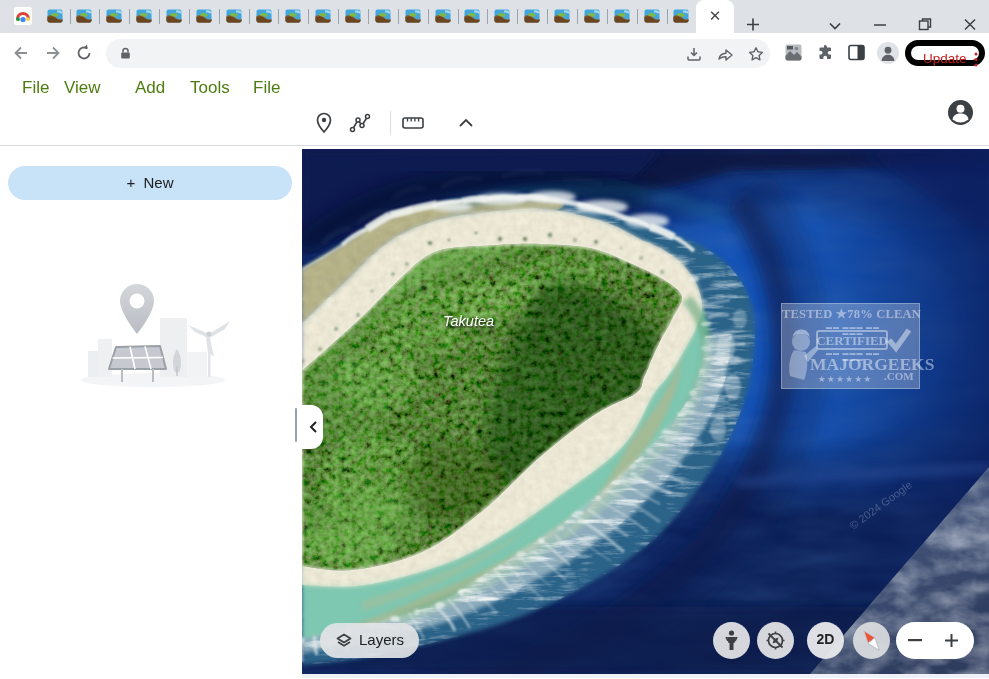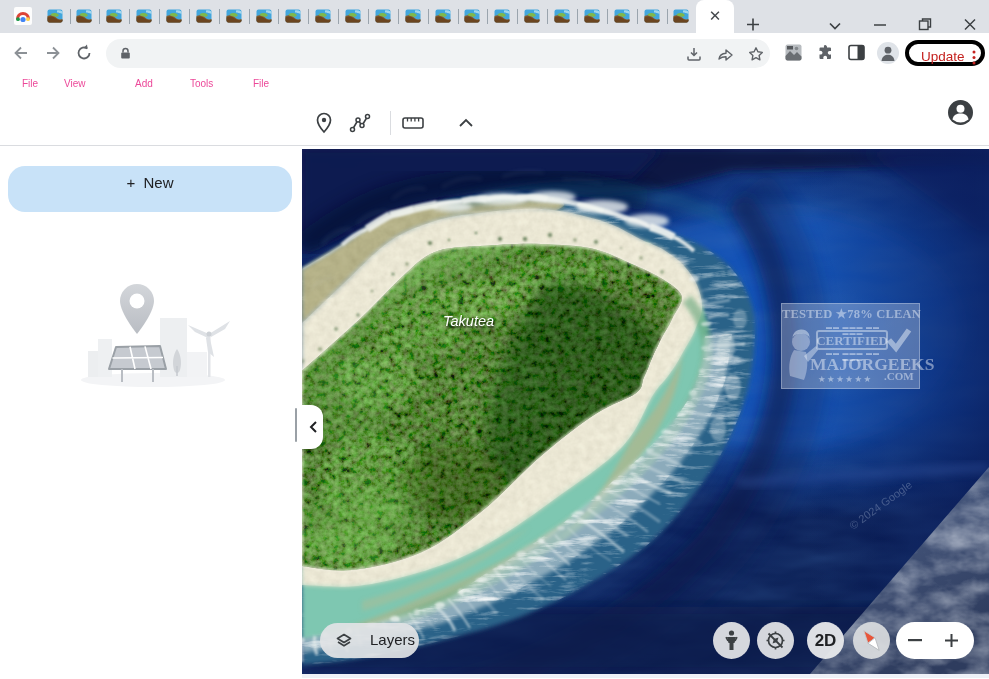--- a/index.html
+++ b/index.html
@@ -8,32 +8,32 @@
 #tabstrip { position:relative; width:989px; height:33px; background:#dee1e6; }
 .tsep { position:absolute; top:9px; width:1px; height:15px; background:#9aa4ad; }
 .favtab { position:absolute; top:8px; width:16px; height:16px; }
 #activetab { position:absolute; left:696px; top:0px; width:38px; height:33px; background:#fff; border-radius:8px 8px 0 0; }
 #activetab .x { position:absolute; left:11px; top:8px; width:16px; height:16px; color:#45494d; font-size:15px; line-height:16px; text-align:center; }
 .winbtn { position:absolute; top:0; height:33px; color:#3c4043; }
 
 #toolbar { position:relative; width:989px; height:39px; background:#fff; }
 #urlpill { position:absolute; left:106px; top:6px; width:664px; height:29px; background:#f1f3f4; border-radius:15px; }
 #urltext { position:absolute; left:32px; top:8px; font-size:13.4px; color:#202124; letter-spacing:0px; white-space:nowrap; }
-#updatebtn { position:absolute; left:905px; top:7px; width:80px; height:26px; border:4px solid #000000; border-radius:14px; background:#fff; }
+#updatebtn { position:absolute; left:905px; top:7px; width:80px; height:26px; border:6px solid #000000; border-radius:14px; background:#fff; }
 #updatebtn span { position:absolute; left:12px; top:5px; color:#c5221f; font-size:13.5px; }
 
-#earthmenu { position:relative; width:989px; height:29px; background:#fff; font-size:10px; color:#ec4899; }
+#earthmenu { position:relative; width:989px; height:29px; background:#fff; font-size:17px; color:#4d7c0f; }
 #earthmenu span { position:absolute; top:6px; }
 #searchrow { position:relative; width:989px; height:45px; background:#fff; border-bottom:1px solid #dadce0; }
 #searchpill { position:absolute; left:14px; top:4px; width:278px; height:33px; background:#f1f3f4; border-radius:17px; }
 #searchpill span { position:absolute; left:41px; top:7px; font-size:15px; color:#80868b; }
 
 #content { position:relative; width:989px; height:532px; }
 #sidebar { position:absolute; left:0; top:0; width:300px; height:532px; background:#fff; }
-#newbtn { position:absolute; left:8px; top:20px; width:284px; height:46px; background:#c8e2f8; border-radius:17px; text-align:center; font-size:15px; color:#202124; line-height:34px; }
+#newbtn { position:absolute; left:8px; top:20px; width:284px; height:34px; background:#c8e2f8; border-radius:17px; text-align:center; font-size:15px; color:#202124; line-height:34px; }
 #sidetext { position:absolute; left:0px; top:275px; width:300px; text-align:center; font-size:15px; color:#3c4043; line-height:19.5px; }
 #mapwrap { position:absolute; left:302px; top:3px; width:687px; height:525px; }
 #bottomstrip { position:absolute; left:302px; top:528px; width:687px; height:4px; background:#eef1f7; }
 
 #stamp { position:absolute; left:479px; top:154px; width:139px; height:86px; background:rgba(235,242,248,0.30); border:1px solid rgba(245,250,255,0.30); color:rgba(250,252,255,0.45); }
 #mapwrap { overflow:hidden; }
 </style>
 </head>
 <body>
 <div id="tabstrip">
@@ -557,36 +557,36 @@
 
 <div style="position:absolute;left:-6px;top:256px;width:27px;height:44px;background:#fff;border-radius:0 12px 12px 0;box-shadow:0 1px 3px rgba(0,0,0,0.3)"></div>
 <svg style="position:absolute;left:6px;top:271px" width="10" height="14" viewBox="0 0 10 14">
         <path d="M8,2 L3,7 L8,12" fill="none" stroke="#202124" stroke-width="2"></path>
       </svg>
 <div style="position:absolute;left:18px;top:474px;width:99px;height:35px;background:rgba(225,227,229,0.93);border-radius:18px"></div>
 <svg style="position:absolute;left:33px;top:483px" width="18" height="18" viewBox="0 0 18 18">
         <path d="M9,2.5 L15.5,6.5 L9,10.5 L2.5,6.5 Z" fill="none" stroke="#3c4043" stroke-width="1.7" stroke-linejoin="round"></path>
         <path d="M3,10 L9,13.7 L15,10" fill="none" stroke="#3c4043" stroke-width="1.7"></path>
       </svg>
-<div style="position:absolute;left:68px;top:482px;font-size:15px;color:#202124">Layers</div>
+<div style="position:absolute;left:57px;top:482px;font-size:15px;color:#202124">Layers</div>
 <div style="position:absolute;left:411px;top:473px;width:37px;height:37px;border-radius:50%;background:rgba(224,226,229,0.95)"></div>
 <svg style="position:absolute;left:423px;top:481px" width="13" height="21" viewBox="0 0 13 21">
         <circle cx="6.5" cy="3" r="2.6" fill="#3c4043"></circle>
         <path d="M2,7 H11 L9.5,13 H8.5 L8.5,20 H4.5 L4.5,13 H3.5 Z" fill="#3c4043"></path>
         <path d="M1,7.2 L3,11 M12,7.2 L10,11" stroke="#3c4043" stroke-width="1.6"></path>
       </svg>
 <div style="position:absolute;left:455px;top:473px;width:37px;height:37px;border-radius:50%;background:rgba(224,226,229,0.95)"></div>
 <svg style="position:absolute;left:463px;top:481px" width="21" height="21" viewBox="0 0 21 21">
  <circle cx="10.5" cy="10.5" r="7" fill="none" stroke="#3c4043" stroke-width="1.7"></circle>
  <path d="M10.5,1.5 V4 M10.5,17 V19.5 M1.5,10.5 H4 M17,10.5 H19.5" stroke="#3c4043" stroke-width="1.7"></path>
  <path d="M3.5,3.5 L17.5,17.5" stroke="#3c4043" stroke-width="1.8"></path>
  <path d="M13.5,7.5 L9,9 L7.5,13.5 L12,12 Z" fill="#3c4043"></path>
 </svg>
 <div style="position:absolute;left:505px;top:473px;width:37px;height:37px;border-radius:50%;background:rgba(233,234,236,0.95)"></div>
-<div style="position:absolute;left:505px;top:482px;width:37px;text-align:center;font-size:17px;font-weight:bold;color:#202124">2D</div>
+<div style="position:absolute;left:505px;top:482px;width:37px;text-align:center;font-size:14px;font-weight:bold;color:#202124">2D</div>
 <div style="position:absolute;left:551px;top:473px;width:37px;height:37px;border-radius:50%;background:rgba(219,221,224,0.92)"></div>
 <svg style="position:absolute;left:551px;top:473px" width="37" height="37" viewBox="0 0 37 37">
  <g transform="rotate(-38 18.5 18.5)">
   <path d="M18.5,6 L23,18.5 L14,18.5 Z" fill="#e8553a" stroke="#c8c9cb" stroke-width="0.8"></path>
   <path d="M18.5,31 L23,18.5 L14,18.5 Z" fill="#ffffff" stroke="#b5b8bb" stroke-width="0.8"></path>
  </g>
 </svg>
 <div style="position:absolute;left:594px;top:473px;width:78px;height:37px;background:#fff;border-radius:18.5px"></div>
 <svg style="position:absolute;left:606px;top:490px" width="14" height="3" viewBox="0 0 14 3">
         <rect width="14" height="2.2" fill="#3c4043"></rect>

